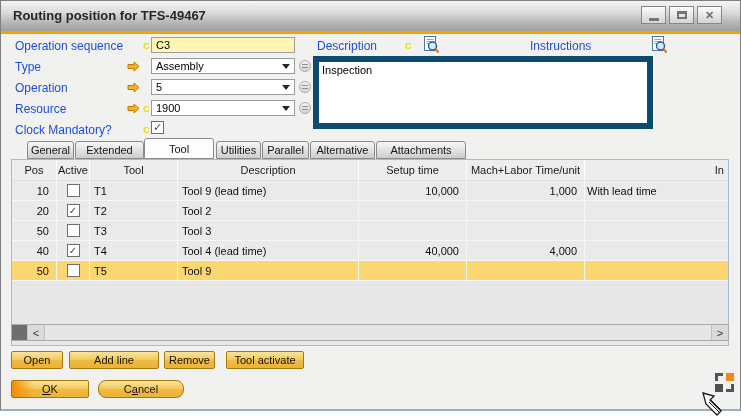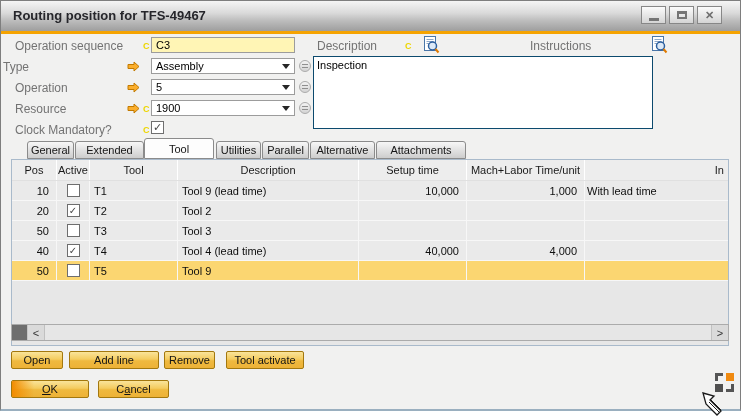--- a/index.html
+++ b/index.html
@@ -13,40 +13,40 @@
   .title{position:absolute;left:12px;top:7px;font-size:13px;font-weight:bold;color:#26262b;}
   .winbtn{position:absolute;top:5px;width:25px;height:18px;box-sizing:border-box;
           background:linear-gradient(#FBFBFB,#D4D4D4);border:1px solid #878787;
           display:flex;align-items:center;justify-content:center;}
   .glyph-min{width:10px;height:9px;border-bottom:3px solid #757575;}
   .glyph-max{width:10px;height:8px;border:2px solid #757575;border-top:3px solid #757575;box-sizing:border-box;}
   .glyph-close{font-size:11px;font-weight:bold;color:#6F6F6F;line-height:1;}
   .accentline{position:absolute;left:0;top:30px;right:0;height:3px;background:#F5A300;}
 
   
-  .lbl{position:absolute;font-size:12px;color:#737373;}
+  .lbl{position:absolute;font-size:12px;color:#1d4ed8;}
   .cmark{position:absolute;font-size:9px;font-weight:bold;color:#EDD600;}
   .linkarrow{position:absolute;width:13px;height:11px;}
   .field{position:absolute;left:150px;width:144px;height:16px;box-sizing:border-box;
          border:1px solid #9C9C9C;font-size:11px;color:#000;display:flex;align-items:center;
          padding-left:4px;overflow:hidden;}
   .field.yellow{background:#FFF5B5;}
   .field.white{background:#FFFFFF;}
   .dd-arrow{position:absolute;right:4px;top:5px;width:0;height:0;
             border-left:4px solid transparent;border-right:4px solid transparent;
             border-top:5px solid #262626;}
   .combo-circle{position:absolute;left:298px;width:12px;height:12px;border-radius:50%;
                 background:linear-gradient(#F4F4F4,#D3D3D3);border:1px solid #ABABAB;box-sizing:border-box;}
   .combo-circle .lines{position:absolute;left:2px;right:2px;top:3px;height:1px;background:#8F8F8F;
                 box-shadow:0 3px 0 #8F8F8F;}
   .checkbox{position:absolute;width:13px;height:13px;background:#fff;border:1px solid #6F6F6F;
             box-sizing:border-box;display:flex;align-items:center;justify-content:center;
             font-size:11px;color:#454545;line-height:1;}
   .textarea{position:absolute;left:312px;top:55px;width:340px;height:73px;background:#fff;
-            border:1px solid #0c4a6e;box-sizing:border-box;font-size:11px;color:#000;
+            border:6px solid #0c4a6e;box-sizing:border-box;font-size:11px;color:#000;
             padding:2px 3px;}
 
   
   .tab{position:absolute;top:140px;height:18px;box-sizing:border-box;
        background:linear-gradient(#F7F7F7,#CDCDCD);border:1px solid #8B8B8B;
        border-radius:3px 3px 0 0;display:flex;align-items:center;justify-content:center;
        font-size:11px;color:#161616;z-index:1;}
   .tab.active{top:137px;height:21px;background:#FDFDFD;z-index:2;}
 
   
@@ -115,21 +115,21 @@
     <div class="winbtn" style="left:696px;">
       <span class="glyph-close">✕</span>
     </div>
   </div>
   <div class="accentline"></div>
 
   <div class="lbl" style="left:14px;top:38px;">Operation sequence</div>
   <span class="cmark" style="left:142px;top:40px;">C</span>
   <div class="field yellow" style="top:36px;">C3</div>
 
-  <div class="lbl" style="left:2px;top:59px;">Type</div>
+  <div class="lbl" style="left:14px;top:59px;">Type</div>
   <svg class="linkarrow" style="left:126px;top:60px;" viewBox="0 0 13 11">
       <path d="M1 3.5h6V1l5 4.5-5 4.5V7.5H1z" fill="#FBAE2C" stroke="#C27A00" stroke-width="1"></path>
     </svg>
   <div class="field white" style="top:57px;">
     <span>Assembly</span>
     <span class="dd-arrow"></span>
   </div>
   <div class="combo-circle" style="top:59px;">
       <div class="lines"></div>
     </div>
@@ -296,21 +296,21 @@
   <div class="btn" style="left:163px;top:350px;width:51px;">
       <span>Remove</span>
     </div>
   <div class="btn" style="left:225px;top:350px;width:78px;">
       <span>Tool activate</span>
     </div>
 
   <div class="btn default" style="left:10px;top:379px;width:78px;">
     <span><span></span><span class="mnemonic">O</span><span>K</span></span>
   </div>
-  <div class="btn" style="left:97px;top:379px;width:71px;">
+  <div class="btn" style="left:97px;top:379px;width:86px;border-radius:8px;">
     <span><span>C</span><span class="mnemonic">a</span><span>ncel</span></span>
   </div>
 
   <div class="formset">
     <div class="fs-tl"></div>
     <div class="fs-tr"></div>
     <div class="fs-bl"></div>
     <div class="fs-br"></div>
   </div>
 

